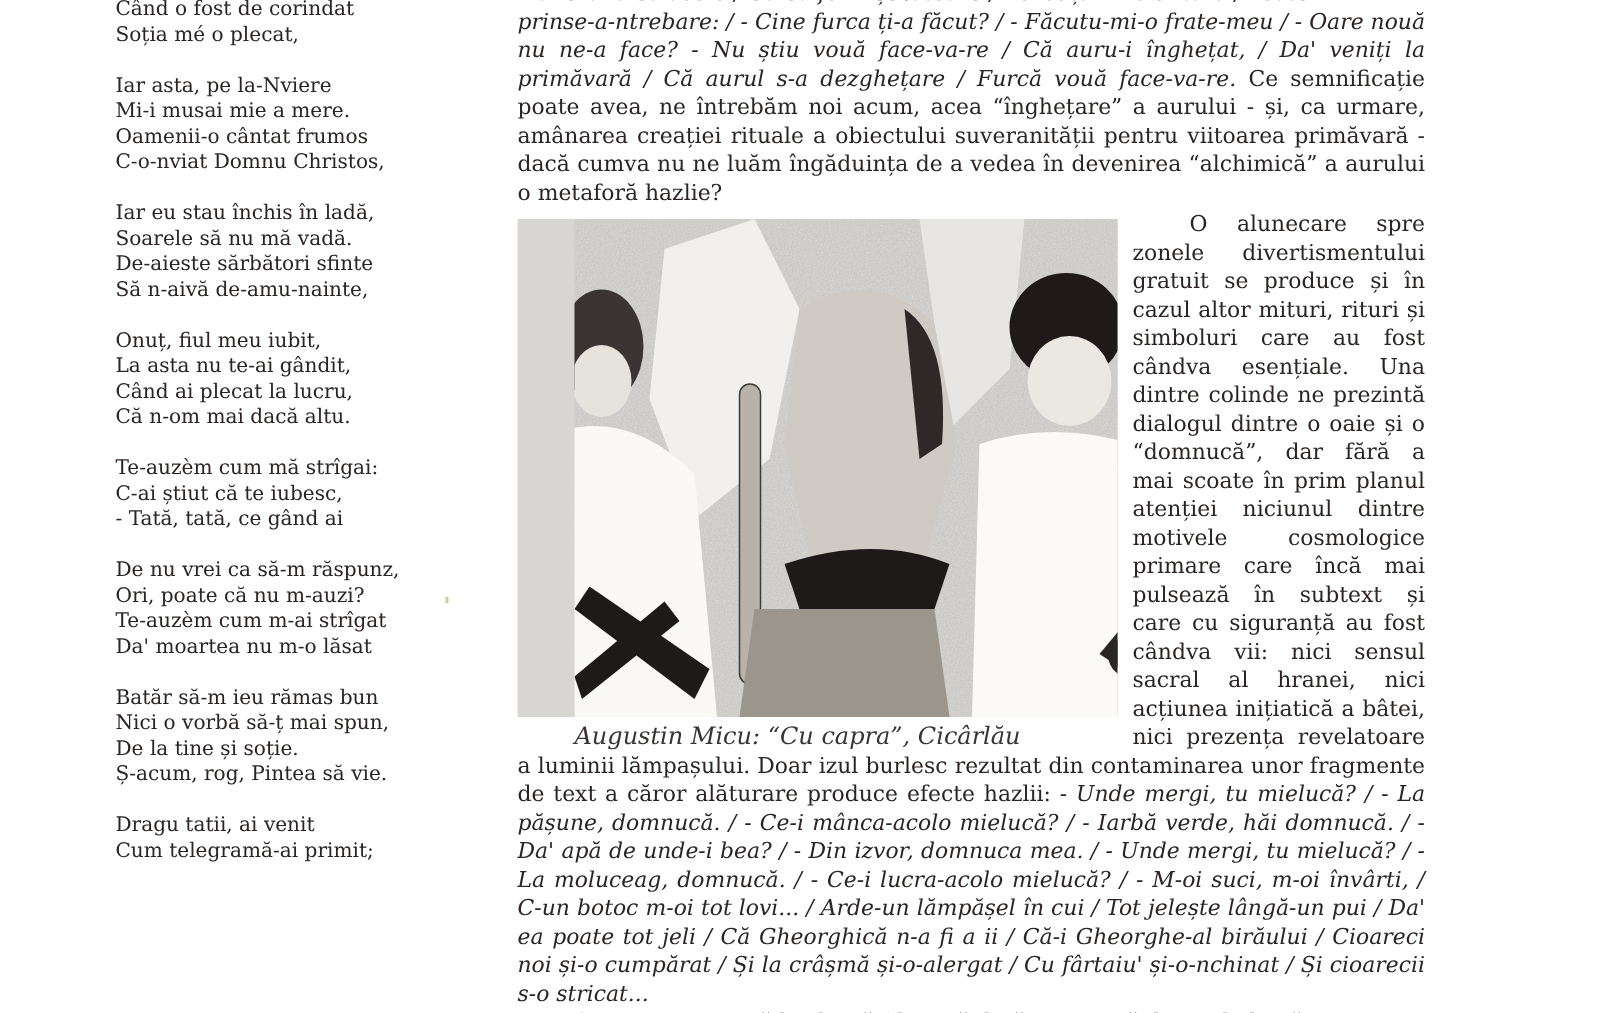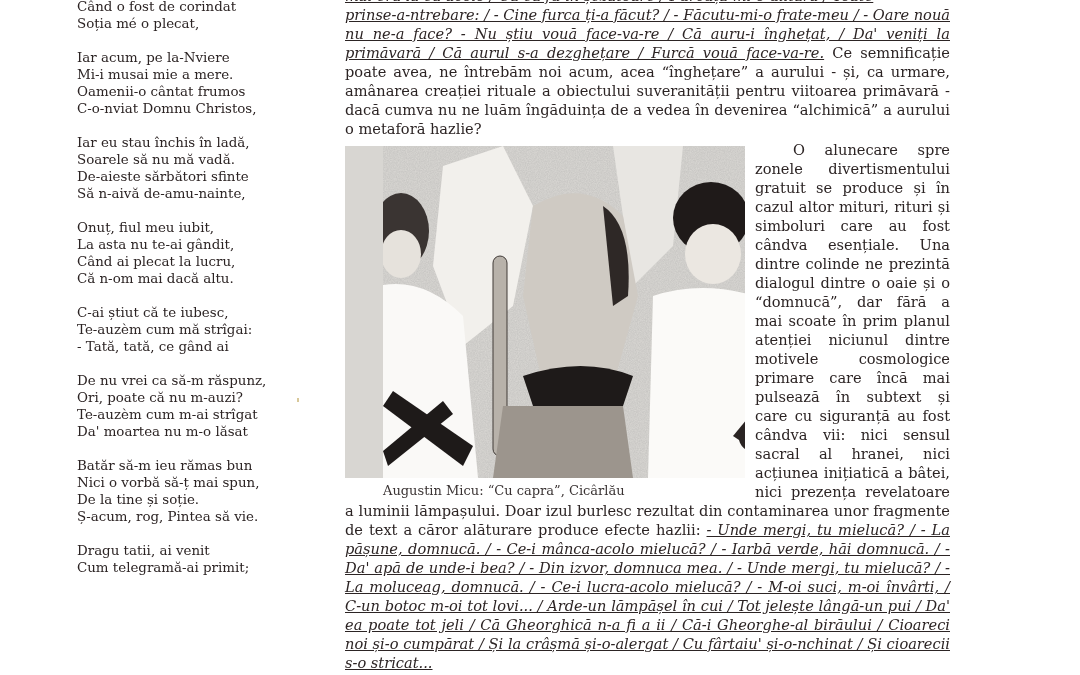--- a/index.html
+++ b/index.html
@@ -15,65 +15,65 @@
     font-size: 13.4px; line-height: 17px;
   }
   .stanza { margin-bottom: 17px; }
   .stanza div { white-space: nowrap; }
   .article {
     position: absolute; left: 345px; top: -14px; width: 605px;
     font-size: 14.6px; line-height: 19px;
   }
   .article p { margin: 0; text-align: justify; }
   .indent { text-indent: 38px; }
-  i { font-style: italic; text-decoration: underline; }
+  i { font-style: italic; }
   .cut-line { white-space: nowrap; overflow: hidden; }
   .photo-block {
     float: left; width: 400px; height: 352px; margin: 6px 10px 0 0;
     position: relative;
   }
   .photo {
     width: 400px; height: 332px; position: relative; overflow: hidden;
     background: #d8d6d2;
   }
   .caption {
-    font-size: 13px; margin-top: 3px; color: #3a3333;
+    font-size: 16px; font-style: italic; margin-top: 3px; color: #3a3333;
     white-space: nowrap;
   }
   .speck { position: absolute; left: 297px; top: 398px; width: 2px; height: 4px; background: #d8c89a; }
 </style>
 </head>
 <body>
 
 <div class="poem" id="poem">
     <div class="stanza">
       <div>Când o fost de corindat</div>
       <div>Soția mé o plecat,</div>
     </div>
     <div class="stanza">
-      <div>Iar acum, pe la-Nviere</div>
+      <div>Iar asta, pe la-Nviere</div>
       <div>Mi-i musai mie a mere.</div>
       <div>Oamenii-o cântat frumos</div>
       <div>C-o-nviat Domnu Christos,</div>
     </div>
     <div class="stanza">
       <div>Iar eu stau închis în ladă,</div>
       <div>Soarele să nu mă vadă.</div>
       <div>De-aieste sărbători sfinte</div>
       <div>Să n-aivă de-amu-nainte,</div>
     </div>
     <div class="stanza">
       <div>Onuț, fiul meu iubit,</div>
       <div>La asta nu te-ai gândit,</div>
       <div>Când ai plecat la lucru,</div>
       <div>Că n-om mai dacă altu.</div>
     </div>
     <div class="stanza">
+      <div>Te-auzèm cum mă strîgai:</div>
       <div>C-ai știut că te iubesc,</div>
-      <div>Te-auzèm cum mă strîgai:</div>
       <div>- Tată, tată, ce gând ai</div>
     </div>
     <div class="stanza">
       <div>De nu vrei ca să-m răspunz,</div>
       <div>Ori, poate că nu m-auzi?</div>
       <div>Te-auzèm cum m-ai strîgat</div>
       <div>Da' moartea nu m-o lăsat</div>
     </div>
     <div class="stanza">
       <div>Batăr să-m ieu rămas bun</div>

